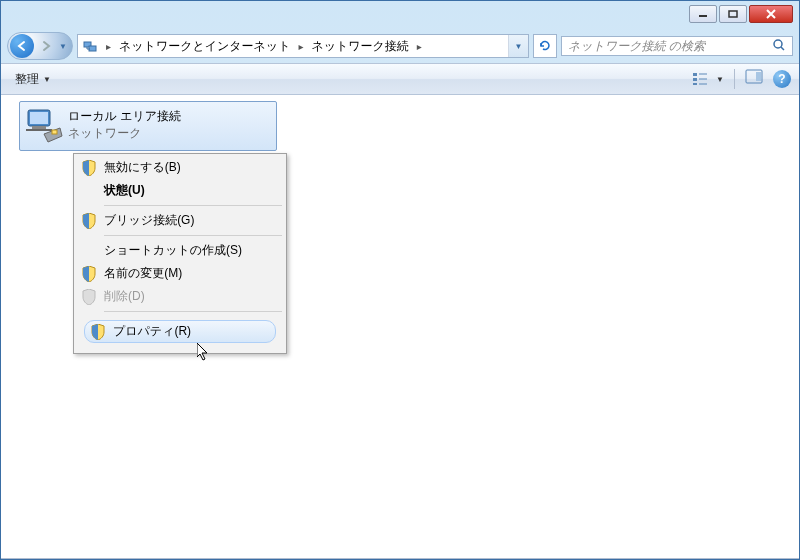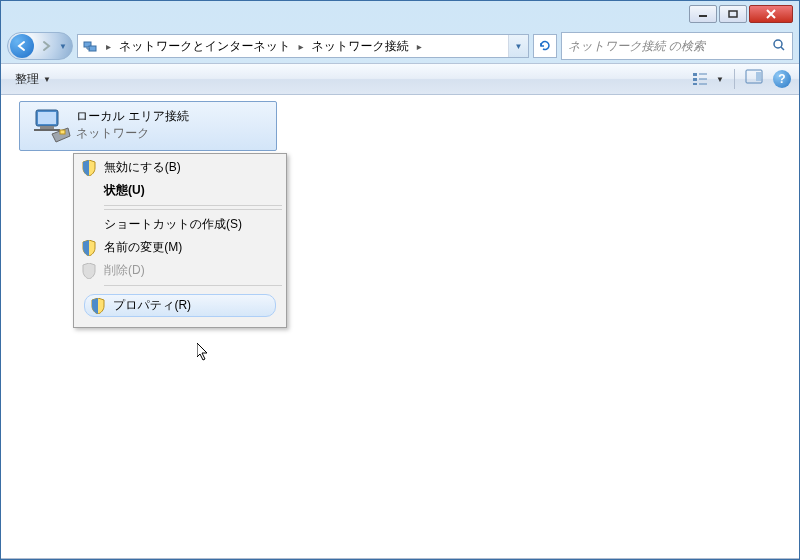--- a/index.html
+++ b/index.html
@@ -58,21 +58,21 @@
   .addr-dd {
     width: 20px; height: 22px; border-left: 1px solid #cfd9e6;
     display: flex; align-items: center; justify-content: center; font-size: 8px; color: #3a6ea5;
     background: linear-gradient(to bottom, #eaf3fb, #d6e6f5);
   }
   .refresh {
     width: 24px; height: 24px; background: #fff; border: 1px solid #9fb5cf;
     display: flex; align-items: center; justify-content: center; color: #1f6fc9; font-size: 12px;
   }
   .searchbox {
-    width: 232px; height: 28px; background: #fff; border: 1px solid #9fb5cf;
+    width: 232px; height: 20px; background: #fff; border: 1px solid #9fb5cf;
     display: flex; align-items: center; padding: 0 6px; font-size: 12px; color: #888;
   }
   .searchbox input {
     border: none; outline: none; flex: 1; font-size: 12px; color: #888; font-style: italic;
   }
   .searchbox input::placeholder { color: #888; font-style: italic; }
   .search-mag { color: #3a6ea5; font-size: 13px; }
   .toolbar {
     height: 32px;
     background: linear-gradient(to bottom, #f7fbff 0%, #e7eef7 48%, #d6e1ef 52%, #dfe8f4 100%);
@@ -95,21 +95,21 @@
   .content {
     flex: 1; background: #fff; padding: 10px; position: relative;
     border-bottom: 1px solid #b0bdd0;
   }
   .net-item {
     position: absolute; left: 18px; top: 6px;
     width: 258px; height: 50px;
     border: 1px solid #7da2ce;
     background: linear-gradient(to bottom, #ecf4fd 0%, #d3e5f8 100%);
     border-radius: 2px;
-    display: flex; align-items: flex-start; padding: 4px 10px;
+    display: flex; align-items: flex-start; padding: 4px 2px;
   }
   .net-icon {
     width: 42px; height: 40px; position: relative; margin-right: 4px;
   }
   .net-icon svg { width: 42px; height: 40px; }
   .net-texts { display: flex; flex-direction: column; font-size: 12px; padding-top: 2px; }
   .net-name { color: #000; }
   .net-sub { color: #666; }
   .ctxmenu {
     position: absolute; left: 72px; top: 58px;
@@ -274,20 +274,29 @@
         <span>無効にする(B)</span>
       </div>
 
       <div class="ctx-item bold">
         <span>状態(U)</span>
       </div>
 
 
       <div class="ctx-sep"></div>
 
+      <div class="ctx-item">
+        <span class="ctx-iconcol">
+          <svg class="shield" viewBox="0 0 14 16">
+              <path d="M7 0 L13 2 V8 C13 12 10 15 7 16 C4 15 1 12 1 8 V2 Z" fill="#ffe070" stroke="#b89020"></path>
+              <path d="M7 0 L7 16 C4 15 1 12 1 8 V2 Z" fill="#4d8bca"></path>
+            </svg>
+        </span>
+        <span>ブリッジ接続(G)</span>
+      </div>
 
       <div class="ctx-sep"></div>
 
       <div class="ctx-item">
         <span>ショートカットの作成(S)</span>
       </div>
 
       <div class="ctx-item">
         <span class="ctx-iconcol">
           <svg class="shield" viewBox="0 0 14 16">

